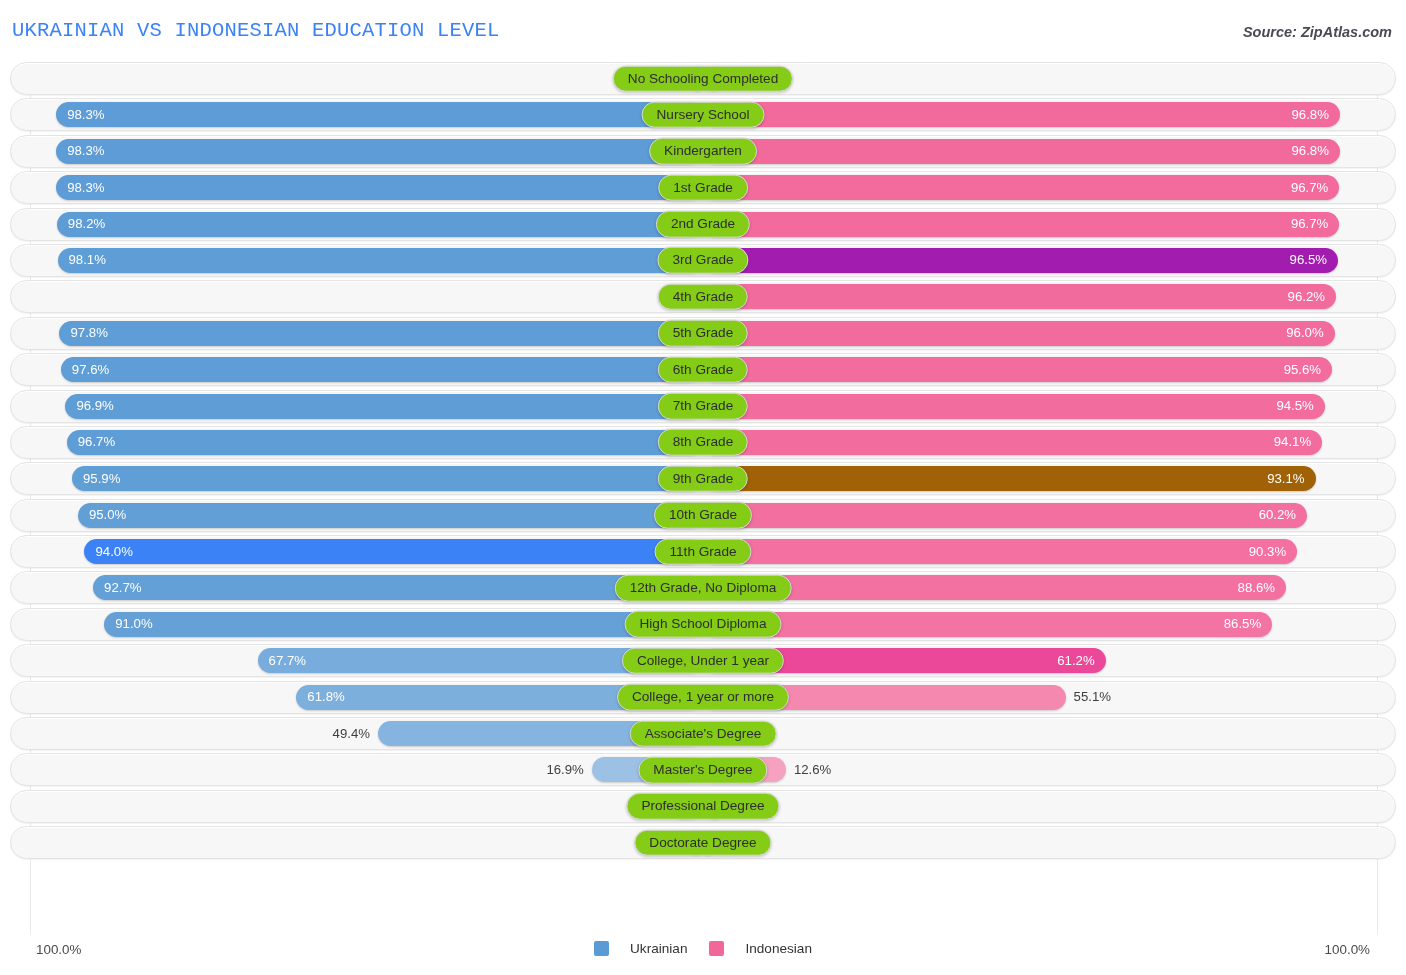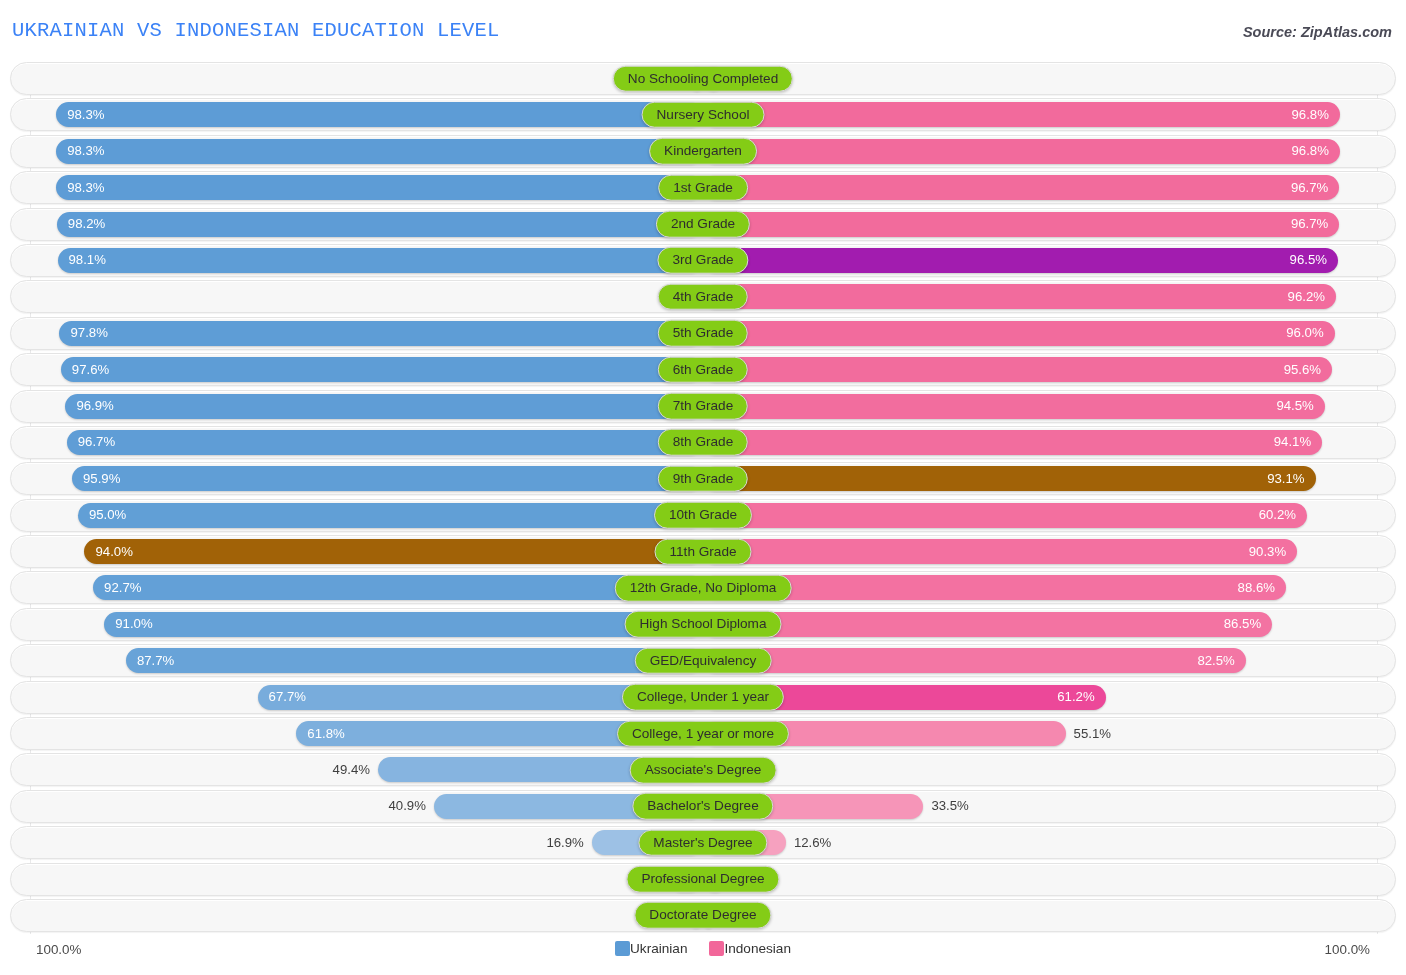--- a/index.html
+++ b/index.html
@@ -79,21 +79,21 @@
   }
 
   
   .footer { position: absolute; left: 0; top: 934px; width: 1406px; height: 41px; }
   .axis-l { position: absolute; left: 36px; top: 8px; font-size: 13.4px; color: #4a4a4a; }
   .axis-r { position: absolute; right: 36px; top: 8px; font-size: 13.4px; color: #4a4a4a; }
   .legend {
     position: absolute; left: 0; right: 0; top: 7px;
     display: flex; justify-content: center; align-items: center; gap: 22px;
   }
-  .lg { display: flex; align-items: center; gap: 0; }
+  .lg { display: flex; align-items: center; gap: 21px; }
   .sw { width: 15px; height: 15px; border-radius: 2px; }
   .lg-t { font-size: 13.6px; color: #333; }
 </style>
 </head>
 <body>
 
 <div id="page">
 
   <div class="hdr">
     <div class="hdr-title">UKRAINIAN VS INDONESIAN EDUCATION LEVEL</div>
@@ -239,21 +239,21 @@
               <span class="bar-val inside">95.0%</span>
             </div>
             <div class="bar right" style="width: 604.044px; background: rgb(243, 111, 159);">
               <span class="bar-val inside">60.2%</span>
             </div>
             <div class="pill">10th Grade</div>
           </div>
         </div>
         <div class="row">
           <div class="rowinner">
-            <div class="bar left" style="width: 618.52px; background: #a16207;">
+            <div class="bar left" style="width: 618.52px; background: #3b82f6;">
               <span class="bar-val inside">94.0%</span>
             </div>
             <div class="bar right" style="width: 594.174px; background: rgb(243, 112, 160);">
               <span class="bar-val inside">90.3%</span>
             </div>
             <div class="pill">11th Grade</div>
           </div>
         </div>
         <div class="row">
           <div class="rowinner">
@@ -272,31 +272,20 @@
               <span class="bar-val inside">91.0%</span>
             </div>
             <div class="bar right" style="width: 569.17px; background: rgb(243, 115, 162);">
               <span class="bar-val inside">86.5%</span>
             </div>
             <div class="pill">High School Diploma</div>
           </div>
         </div>
         <div class="row">
           <div class="rowinner">
-            <div class="bar left" style="width: 577.066px; background: rgb(104, 163, 216);">
-              <span class="bar-val inside">87.7%</span>
-            </div>
-            <div class="bar right" style="width: 542.85px; background: rgb(243, 118, 164);">
-              <span class="bar-val inside">82.5%</span>
-            </div>
-            <div class="pill">GED/Equivalency</div>
-          </div>
-        </div>
-        <div class="row">
-          <div class="rowinner">
             <div class="bar left" style="width: 445.466px; background: rgb(120, 172, 220);">
               <span class="bar-val inside">67.7%</span>
             </div>
             <div class="bar right" style="width: 402.696px; background: #ec4899;">
               <span class="bar-val inside">61.2%</span>
             </div>
             <div class="pill">College, Under 1 year</div>
           </div>
         </div>
         <div class="row">
@@ -309,31 +298,20 @@
             </div>
             <div class="pill">College, 1 year or more</div>
           </div>
         </div>
         <div class="row">
           <div class="rowinner">
             <div class="bar left" style="width: 325.052px; background: rgb(134, 180, 224);">
               <span class="bar-val outside">49.4%</span>
             </div>
             <div class="pill">Associate's Degree</div>
-          </div>
-        </div>
-        <div class="row">
-          <div class="rowinner">
-            <div class="bar left" style="width: 269.122px; background: rgb(140, 184, 225);">
-              <span class="bar-val outside">40.9%</span>
-            </div>
-            <div class="bar right" style="width: 220.43px; background: rgb(246, 149, 184);">
-              <span class="bar-val outside">33.5%</span>
-            </div>
-            <div class="pill">Bachelor's Degree</div>
           </div>
         </div>
         <div class="row">
           <div class="rowinner">
             <div class="bar left" style="width: 111.202px; background: rgb(157, 193, 229);">
               <span class="bar-val outside">16.9%</span>
             </div>
             <div class="bar right" style="width: 82.908px; background: rgb(246, 161, 191);">
               <span class="bar-val outside">12.6%</span>
             </div>

